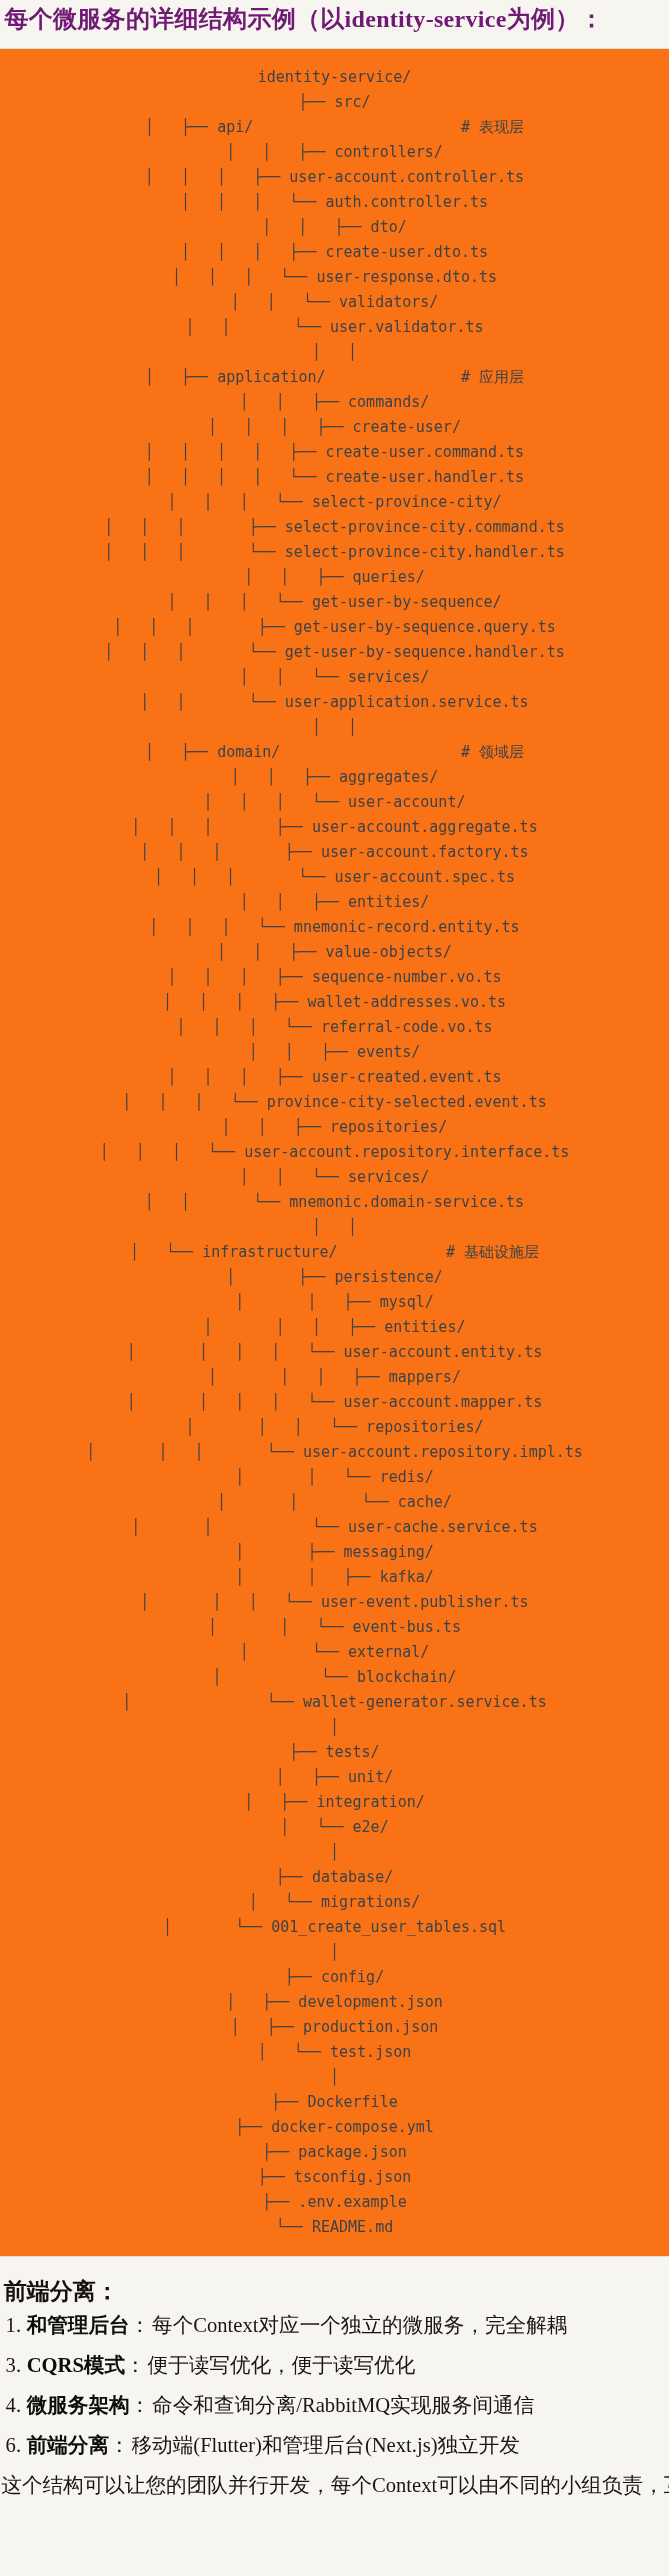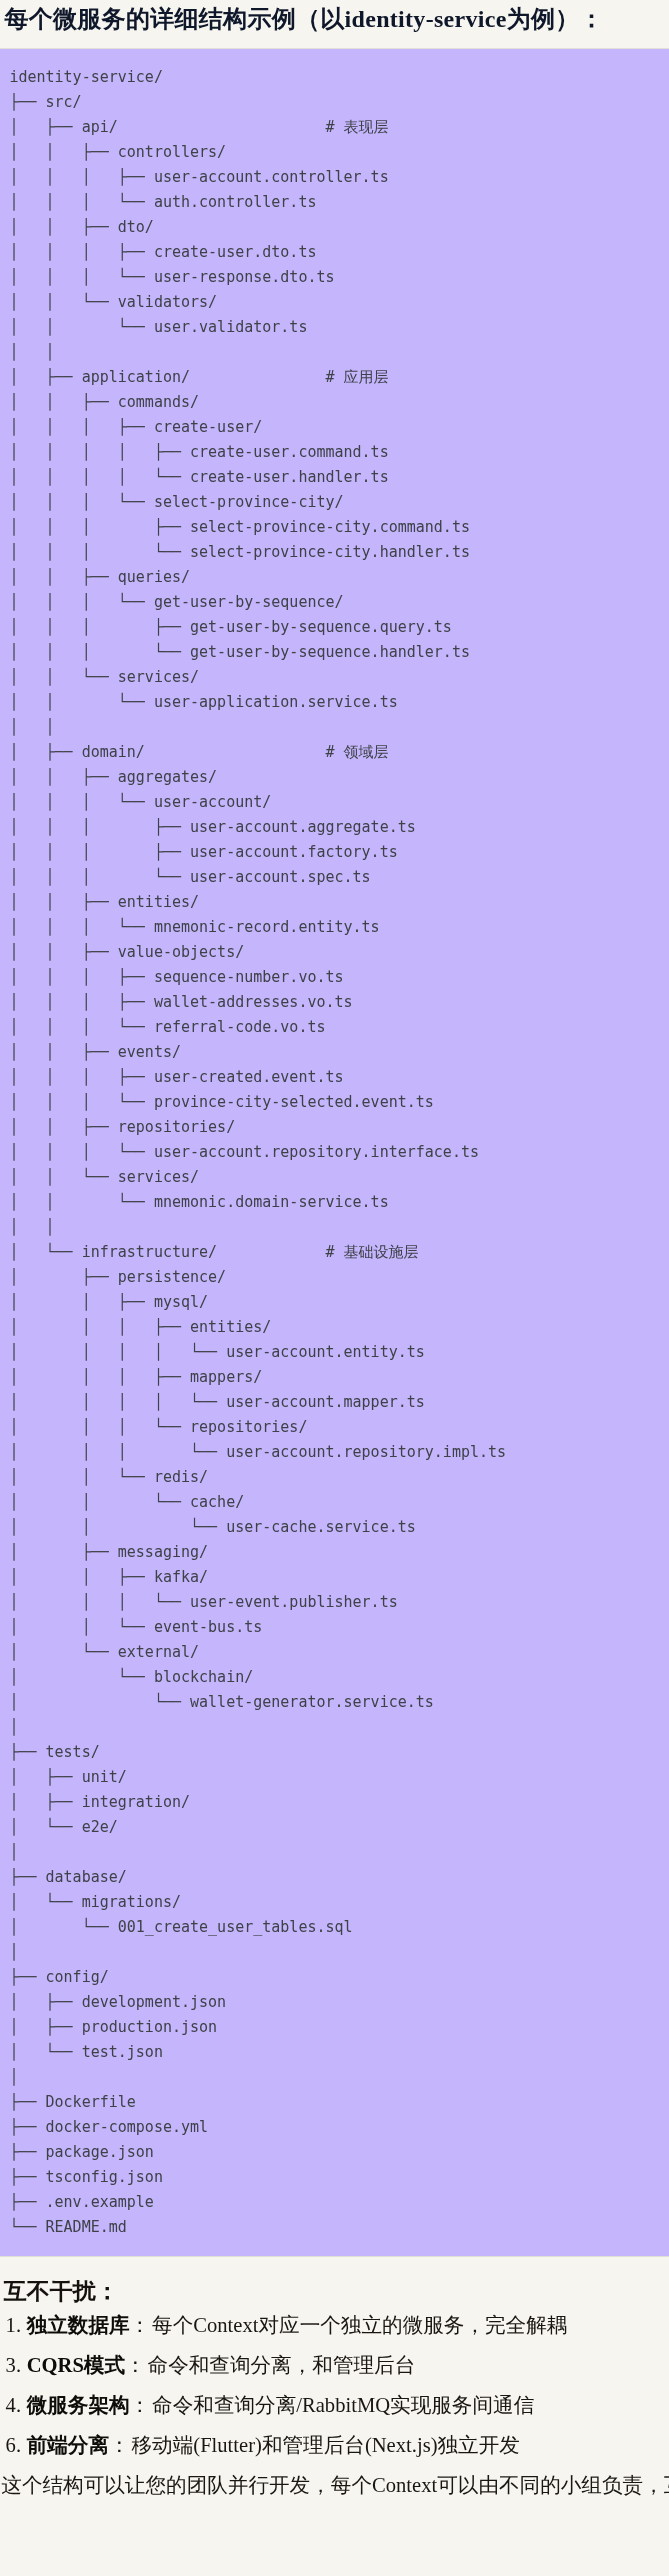--- a/index.html
+++ b/index.html
@@ -12,29 +12,30 @@
     font-family: "Liberation Serif", serif;
     color: #1a1713;
   }
   .page { width: 669px; }
 
   h1.doc-title {
     margin: 3.8px 0 14.4px 4.4px;
     font-size: 24px;
     line-height: 1.25;
     font-weight: 700;
-    color: #0f172a;
+    color: #701a75;
     letter-spacing: 0.3px;
   }
 
   .codeblock {
-    background: #c4b5fd;
+    background: #f97316;
     border-top: 0.6px solid #e2dfd6;
     border-bottom: 0.6px solid #e2dfd6;
     padding: 15.6px 9.4px 16.3px 9.4px;
+    text-align: center;
   }
   .codeblock pre {
     margin: 0;
     font-family: "DejaVu Sans Mono", monospace;
     font-size: 15px;
     line-height: 25px;
     color: #3e4247;
     white-space: pre;
   }
 
@@ -158,28 +159,28 @@
 │   └── test.json
 │
 ├── Dockerfile
 ├── docker-compose.yml
 ├── package.json
 ├── tsconfig.json
 ├── .env.example
 └── README.md</pre>
   </div>
 
-  <h2 class="notes-title">互不干扰：</h2>
+  <h2 class="notes-title">前端分离：</h2>
 
   <ol class="notes">
     <li>
-      <span class="note-num">1.</span><span class="note-label">独立数据库</span><span class="note-sep">：</span><span class="note-desc">每个Context对应一个独立的微服务，完全解耦</span>
+      <span class="note-num">1.</span><span class="note-label">和管理后台</span><span class="note-sep">：</span><span class="note-desc">每个Context对应一个独立的微服务，完全解耦</span>
     </li>
     <li>
-      <span class="note-num">3.</span><span class="note-label">CQRS模式</span><span class="note-sep">：</span><span class="note-desc">命令和查询分离，和管理后台</span>
+      <span class="note-num">3.</span><span class="note-label">CQRS模式</span><span class="note-sep">：</span><span class="note-desc">便于读写优化，便于读写优化</span>
     </li>
     <li>
       <span class="note-num">4.</span><span class="note-label">微服务架构</span><span class="note-sep">：</span><span class="note-desc">命令和查询分离/RabbitMQ实现服务间通信</span>
     </li>
     <li>
       <span class="note-num">6.</span><span class="note-label">前端分离</span><span class="note-sep">：</span><span class="note-desc">移动端(Flutter)和管理后台(Next.js)独立开发</span>
     </li>
   </ol>
 
   <p class="closing">这个结构可以让您的团队并行开发，每个Context可以由不同的小组负责，互不干扰。</p>

